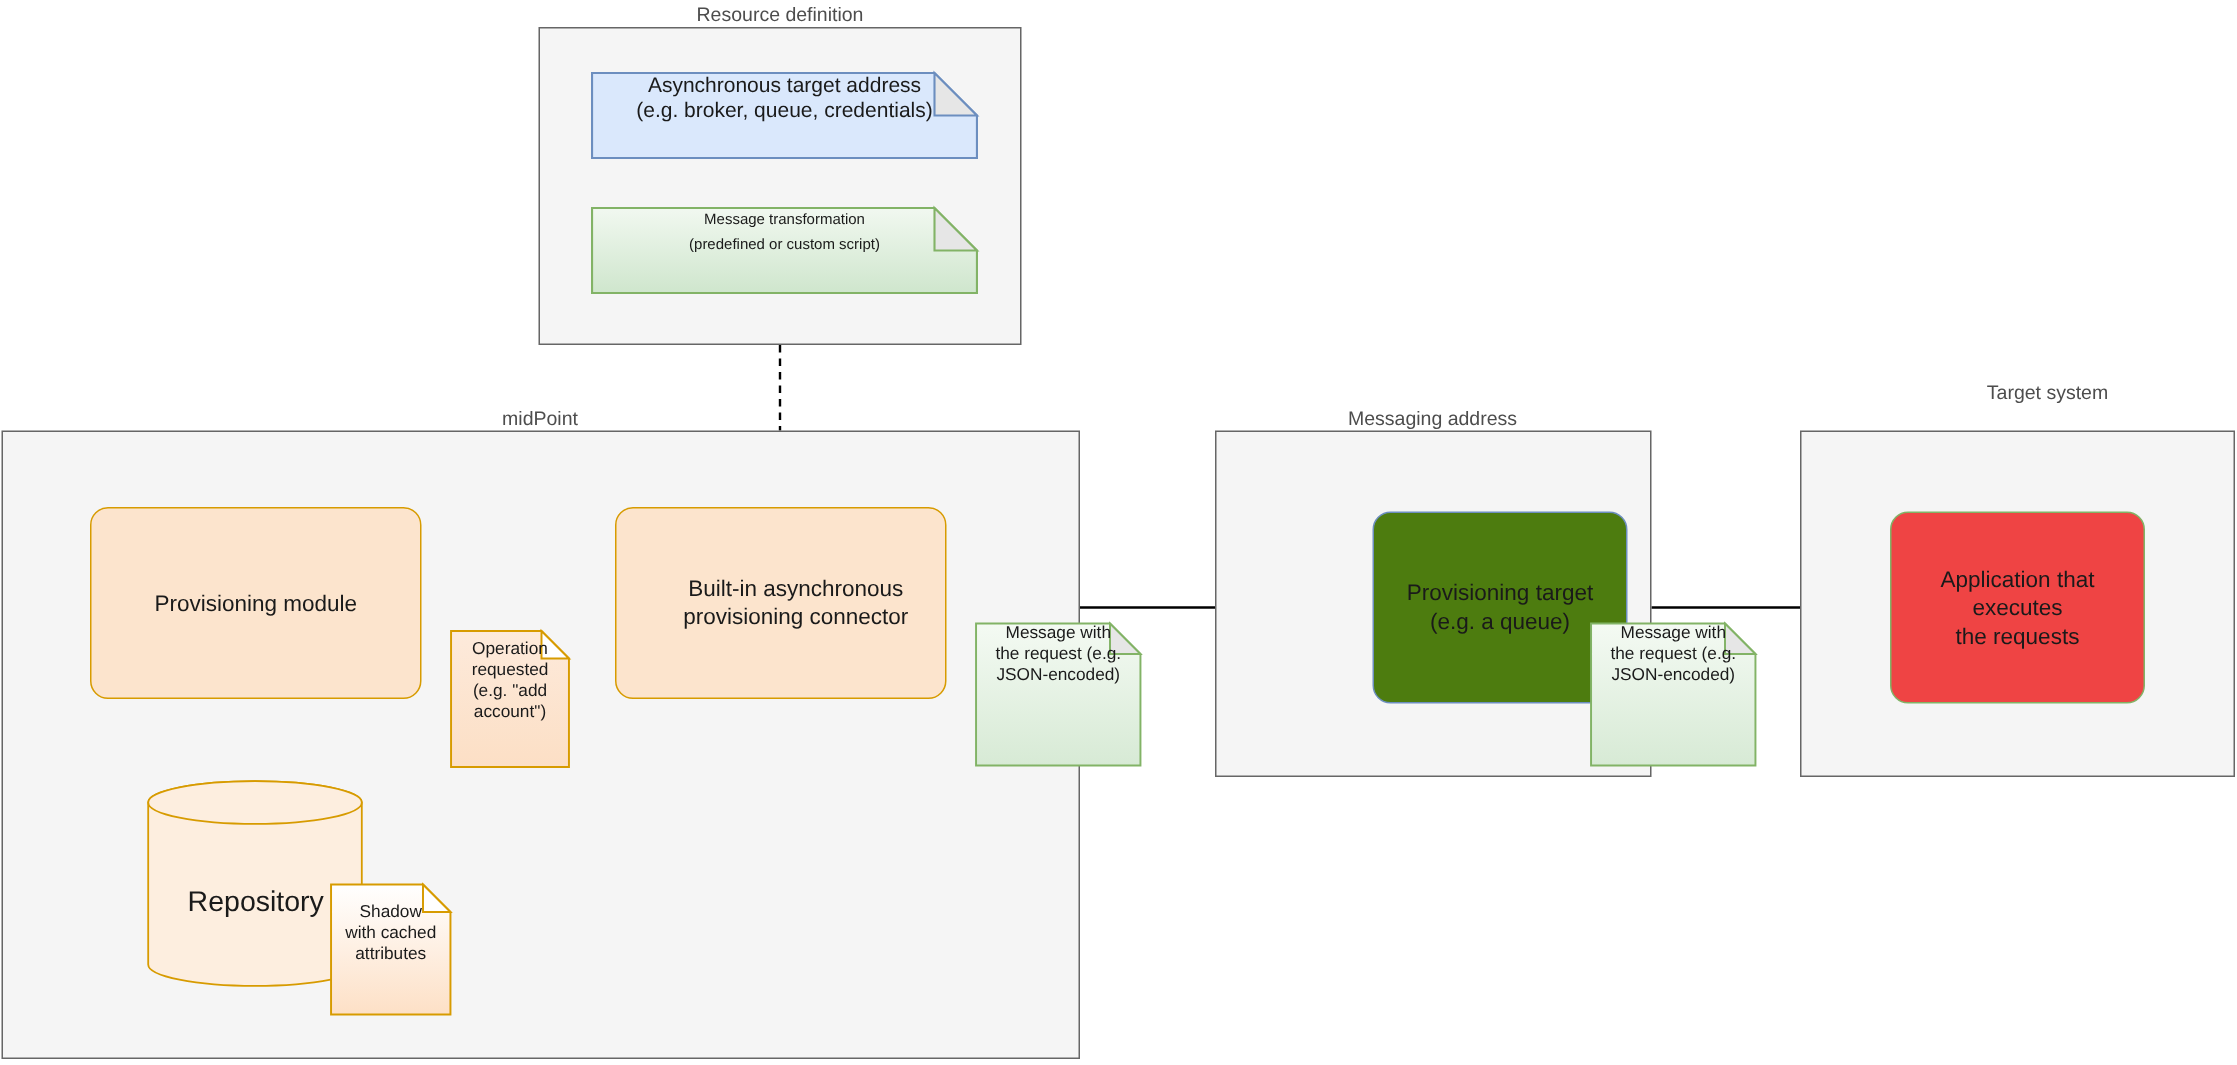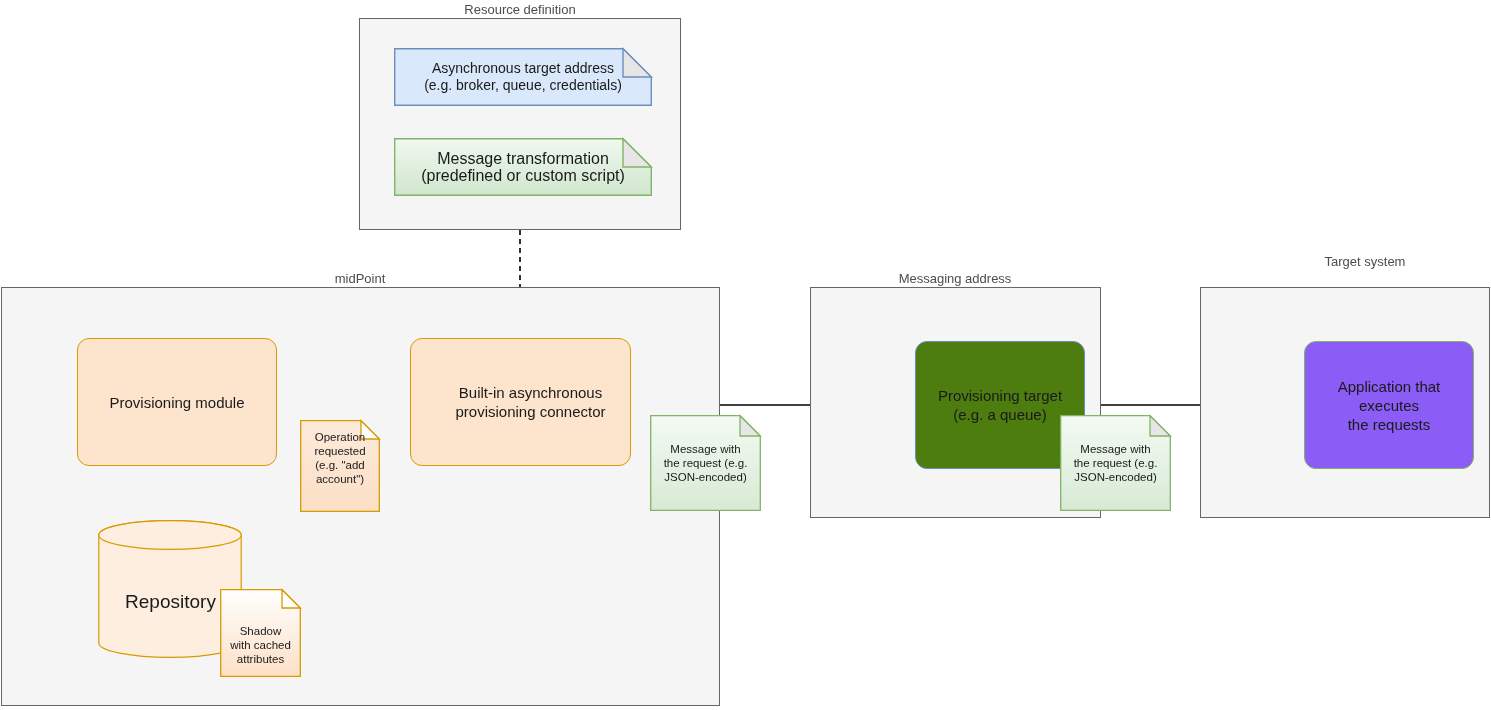--- a/index.html
+++ b/index.html
@@ -43,28 +43,27 @@
     align-items:center;
     justify-content:center;
     text-align:center;
     font-size:15px;
     line-height:19px;
     color:#1a1a1a;
     padding:4px 8px;
   }
   .rbox.orange{background:#fce4cd;border:1.4px solid #d79b00;}
   .rbox.blue{background:#4d7c0f;border:1.4px solid #6c8ebf;margin-left:44px;}
-  .rbox.green{background:#8b5cf6;border:1.4px solid #82b366;margin-left:44px;}
+  .rbox.green{background:#ef4444;border:1.4px solid #82b366;}
 
   
   .note{
     position:absolute;
     box-sizing:border-box;
     display:flex;
-    align-items:center;
     justify-content:center;
     text-align:center;
     color:#1a1a1a;
     white-space:pre-line;
   }
   .note .note-txt{position:relative;z-index:3;padding:0 4px;}
   .note svg{position:absolute;left:0;top:0;overflow:visible;}
 
   
   .cyl{position:absolute;}
@@ -119,39 +118,39 @@
 
   <div class="note" style="left:394px;top:48px;width:258px;height:58px;font-size:14px;line-height:17px;">
     <svg width="258" height="58" viewBox="0 0 258 58" xmlns="http://www.w3.org/2000/svg">
       <path d="M0.7,0.7 L229,0.7 L257.3,29 L257.3,57.3 L0.7,57.3 Z" fill="#dae8fc" stroke="#6c8ebf" stroke-width="1.4"></path>
       <path d="M229,0.7 L257.3,29 L229,29 Z" fill="#e6e6e6" stroke="#6c8ebf" stroke-width="1.4"></path>
     </svg>
     <span class="note-txt">Asynchronous target address
 (e.g. broker, queue, credentials)</span>
   </div>
 
-  <div class="note" style="left:394px;top:138px;width:258px;height:58px;font-size:16px;line-height:17px;">
+  <div class="note" style="left:394px;top:138px;width:258px;height:58px;font-size:10px;line-height:17px;">
     <svg width="258" height="58" viewBox="0 0 258 58" xmlns="http://www.w3.org/2000/svg">
       <defs>
         <linearGradient id="gradGreenNote" x1="0" y1="0" x2="0" y2="1">
           <stop offset="0%" stop-color="#f1f8f0"></stop>
           <stop offset="100%" stop-color="#cfe6cd"></stop>
         </linearGradient>
       </defs>
       <path d="M0.7,0.7 L229,0.7 L257.3,29 L257.3,57.3 L0.7,57.3 Z" fill="url(#gradGreenNote)" stroke="#82b366" stroke-width="1.4"></path>
       <path d="M229,0.7 L257.3,29 L229,29 Z" fill="#e6e6e6" stroke="#82b366" stroke-width="1.4"></path>
     </svg>
     <span class="note-txt">Message transformation
 (predefined or custom script)</span>
   </div>
 
   <div class="panel" style="left:1px;top:287px;width:719px;height:419px;"></div>
   <div class="panel-label" style="left:360px;top:271px;">midPoint</div>
 
-  <div class="rbox orange" style="left:60px;top:338px;width:200px;height:128px;margin-left:17px;">
+  <div class="rbox orange" style="left:60px;top:338px;width:221px;height:128px;">
     <span>Provisioning module</span>
   </div>
 
   <div class="rbox orange" style="left:410px;top:338px;width:221px;height:128px;white-space:pre-line;padding-left:28px;">
     <span>Built-in asynchronous
 provisioning connector</span>
   </div>
 
   <div class="cyl" style="left:98px;top:520px;width:145px;height:138px;">
     <svg width="145" height="138" viewBox="0 0 145 138" xmlns="http://www.w3.org/2000/svg">

